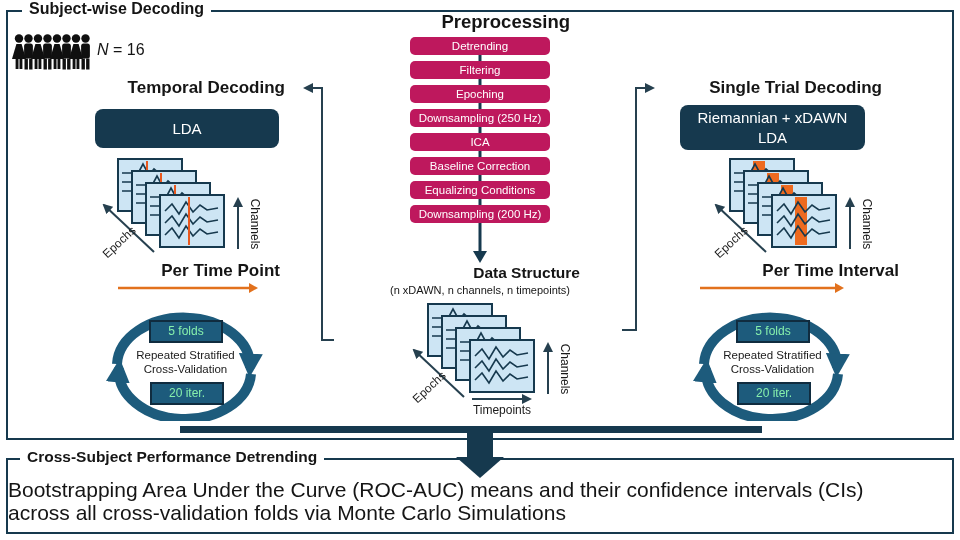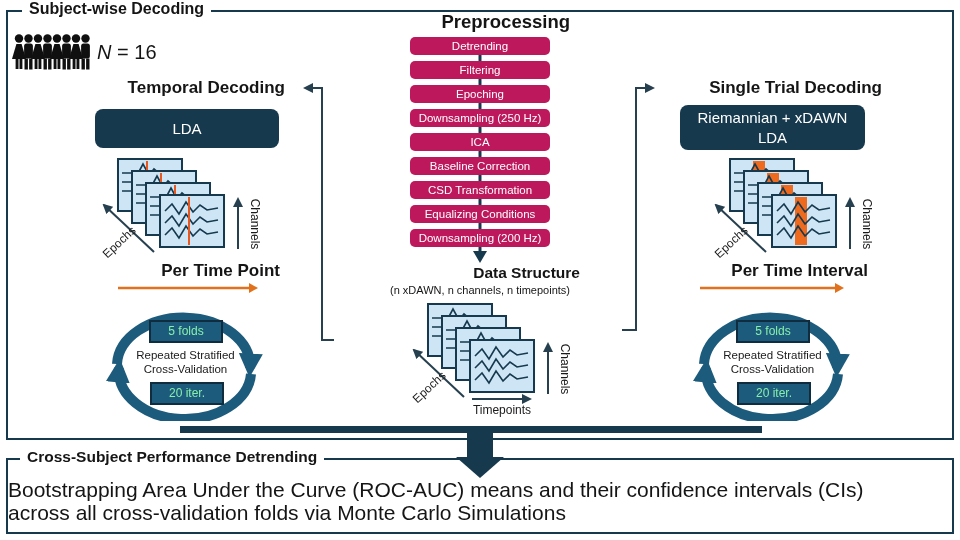--- a/index.html
+++ b/index.html
@@ -125,21 +125,21 @@
         <rect x="64.5" y="26" width="2.9" height="10"></rect>
       </g>
     <g>
         <circle cx="73.5" cy="5.5" r="4.2"></circle>
         <rect x="69.1" y="10.5" width="8.8" height="15" rx="2.5"></rect>
         <rect x="69.5" y="25.5" width="3.4" height="11"></rect>
         <rect x="74.1" y="25.5" width="3.4" height="11"></rect>
       </g>
   </g>
 </svg>
-<div class="abs" style="left:97px;top:41px;font-size:20px;">
+<div class="abs" style="left:97px;top:41px;font-size:16px;">
   <i>N</i>
   <span>= 16</span>
 </div>
 
 <div class="abs heading" style="left:90px;top:78px;width:195px;font-size:17px;">Temporal Decoding</div>
 <div class="navybox" style="left:95px;top:109px;width:184px;height:39px;font-size:15px;line-height:39px;">LDA</div>
 
 <svg class="abs" style="left:88px;top:155px;" width="180" height="105" viewBox="0 0 180 105">
   <defs>
     <marker id="ahL" markerUnits="userSpaceOnUse" markerWidth="10" markerHeight="10" viewBox="0 0 10 10" refX="8" refY="5" orient="auto">
@@ -198,21 +198,20 @@
 </div>
 
 <div class="abs heading" style="left:390px;top:11px;width:180px;font-size:18.5px;">Preprocessing</div>
 <div class="abs" style="left:410px;top:37px;width:140px;">
   <div class="stepbox">Detrending</div>
   <div class="stepbox">Filtering</div>
   <div class="stepbox">Epoching</div>
   <div class="stepbox">Downsampling (250 Hz)</div>
   <div class="stepbox">ICA</div>
   <div class="stepbox">Baseline Correction</div>
-  <div class="stepbox">CSD Transformation</div>
   <div class="stepbox">Equalizing Conditions</div>
   <div class="stepbox">Downsampling (200 Hz)</div>
 </div>
 
 <div class="abs heading" style="left:380px;top:264px;width:200px;font-size:15.5px;">Data Structure</div>
 <div class="abs" style="left:370px;top:284px;width:220px;font-size:11px;text-align:center;">(n xDAWN, n channels, n timepoints)</div>
 
 <svg class="abs" style="left:398px;top:300px;" width="185" height="118" viewBox="0 0 185 118">
   <defs>
     <marker id="ahC" markerUnits="userSpaceOnUse" markerWidth="10" markerHeight="10" viewBox="0 0 10 10" refX="8" refY="5" orient="auto">
@@ -284,21 +283,21 @@
     <path class="wave" d="M77,56 L84,49 L91,59 L98,47 L105,57 L112,50 L119,55 L130,53"></path>
     <path class="wave" d="M77,68 L84,61 L91,71 L98,59 L105,69 L112,62 L119,67 L130,65"></path>
     <path class="wave" d="M77,80 L84,73 L91,83 L98,71 L105,81 L112,74 L119,79 L130,77"></path>
   </g>
   <line class="axline" x1="66" y1="97" x2="16" y2="50" marker-end="url(#ahR)"></line>
   <text class="axlabel" x="34" y="90" text-anchor="middle" transform="rotate(-43 34 90)">Epochs</text>
   <line class="axline" x1="150" y1="94" x2="150" y2="44" marker-end="url(#ahR)"></line>
   <text class="axlabel" x="163" y="69" text-anchor="middle" transform="rotate(90 163 69)">Channels</text>
 </svg>
 
-<div class="abs heading" style="left:678px;top:261px;width:190px;font-size:17px;">Per Time Interval</div>
+<div class="abs heading" style="left:709px;top:261px;width:190px;font-size:17px;">Per Time Interval</div>
 
 <div class="abs" style="left:690px;top:306px;width:165px;height:115px;">
   <svg width="165" height="115" viewBox="0 0 165 115" style="position:absolute;left:0;top:0;">
     <path d="M 14,58 A 66,48 0 0 1 147,62" fill="none" stroke="#1d5b7c" stroke-width="10" marker-end="url(#cycA)"></path>
     <path d="M 148,68 A 66,48 0 0 1 16,62" fill="none" stroke="#1d5b7c" stroke-width="10" marker-end="url(#cycA)"></path>
   </svg>
   <div class="foldbox" style="left:46px;top:14px;">5 folds</div>
   <div class="cvtext" style="top:42px;">
     <div>Repeated Stratified</div>
       <div>Cross-Validation</div>

